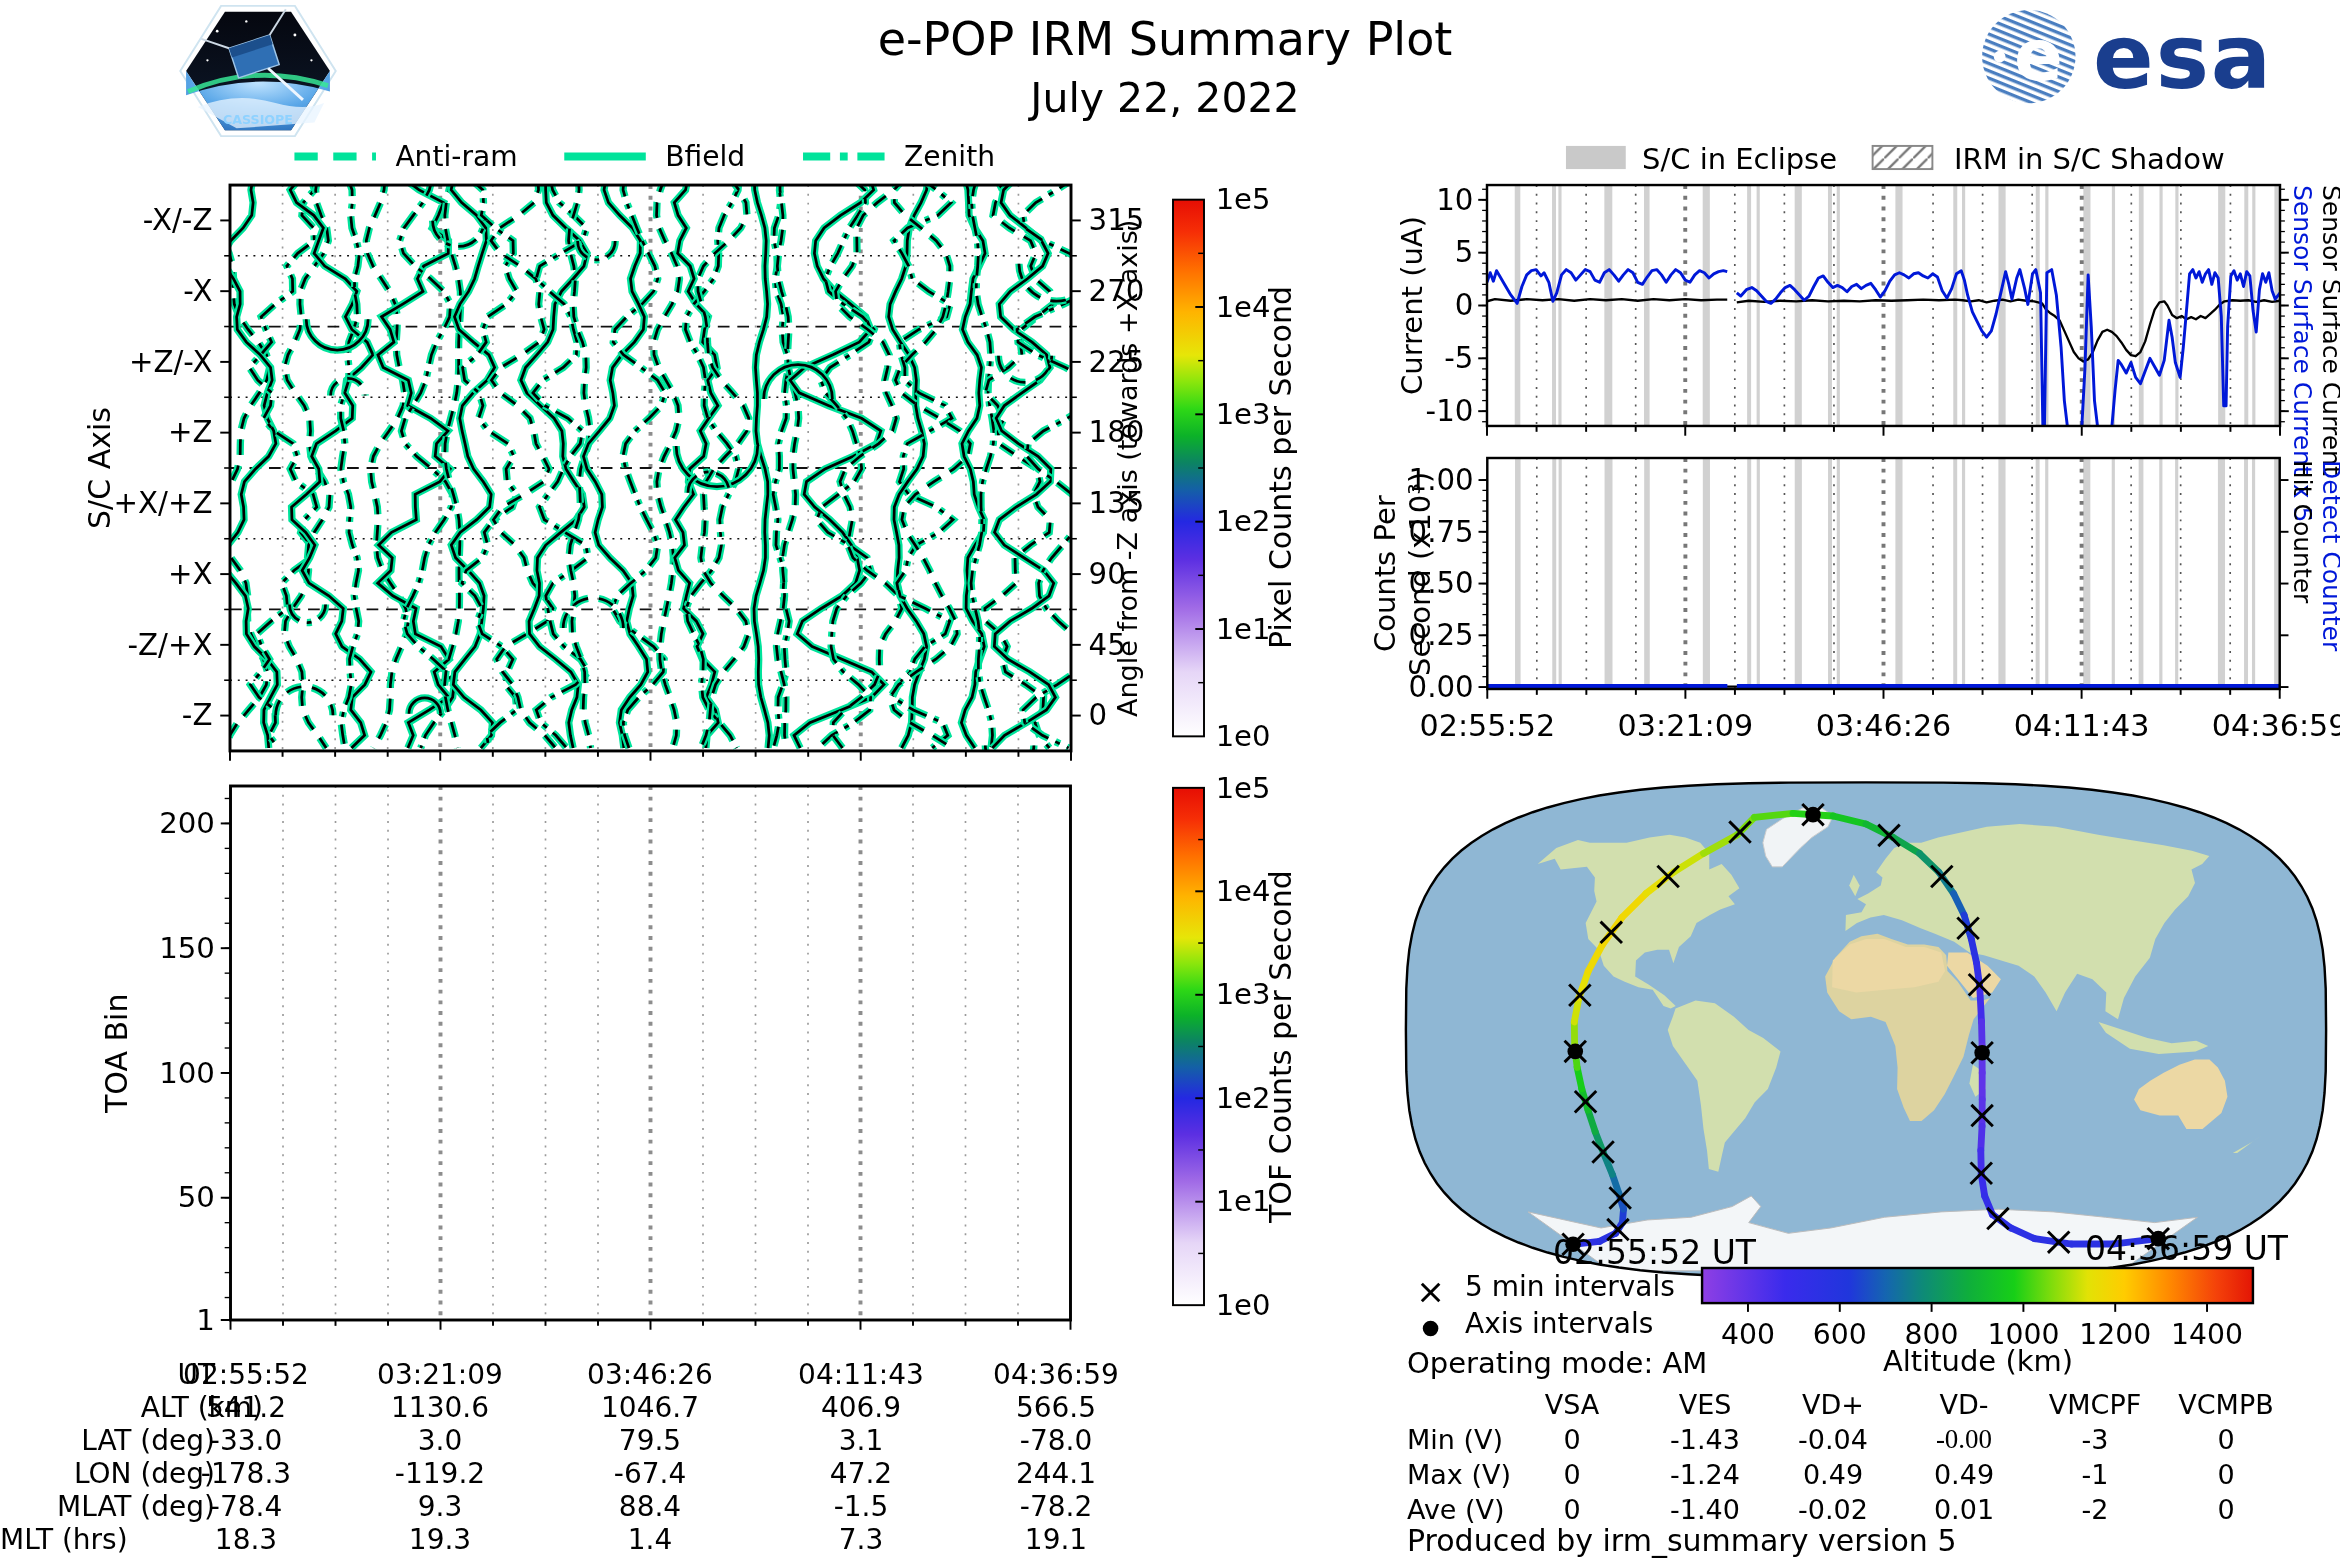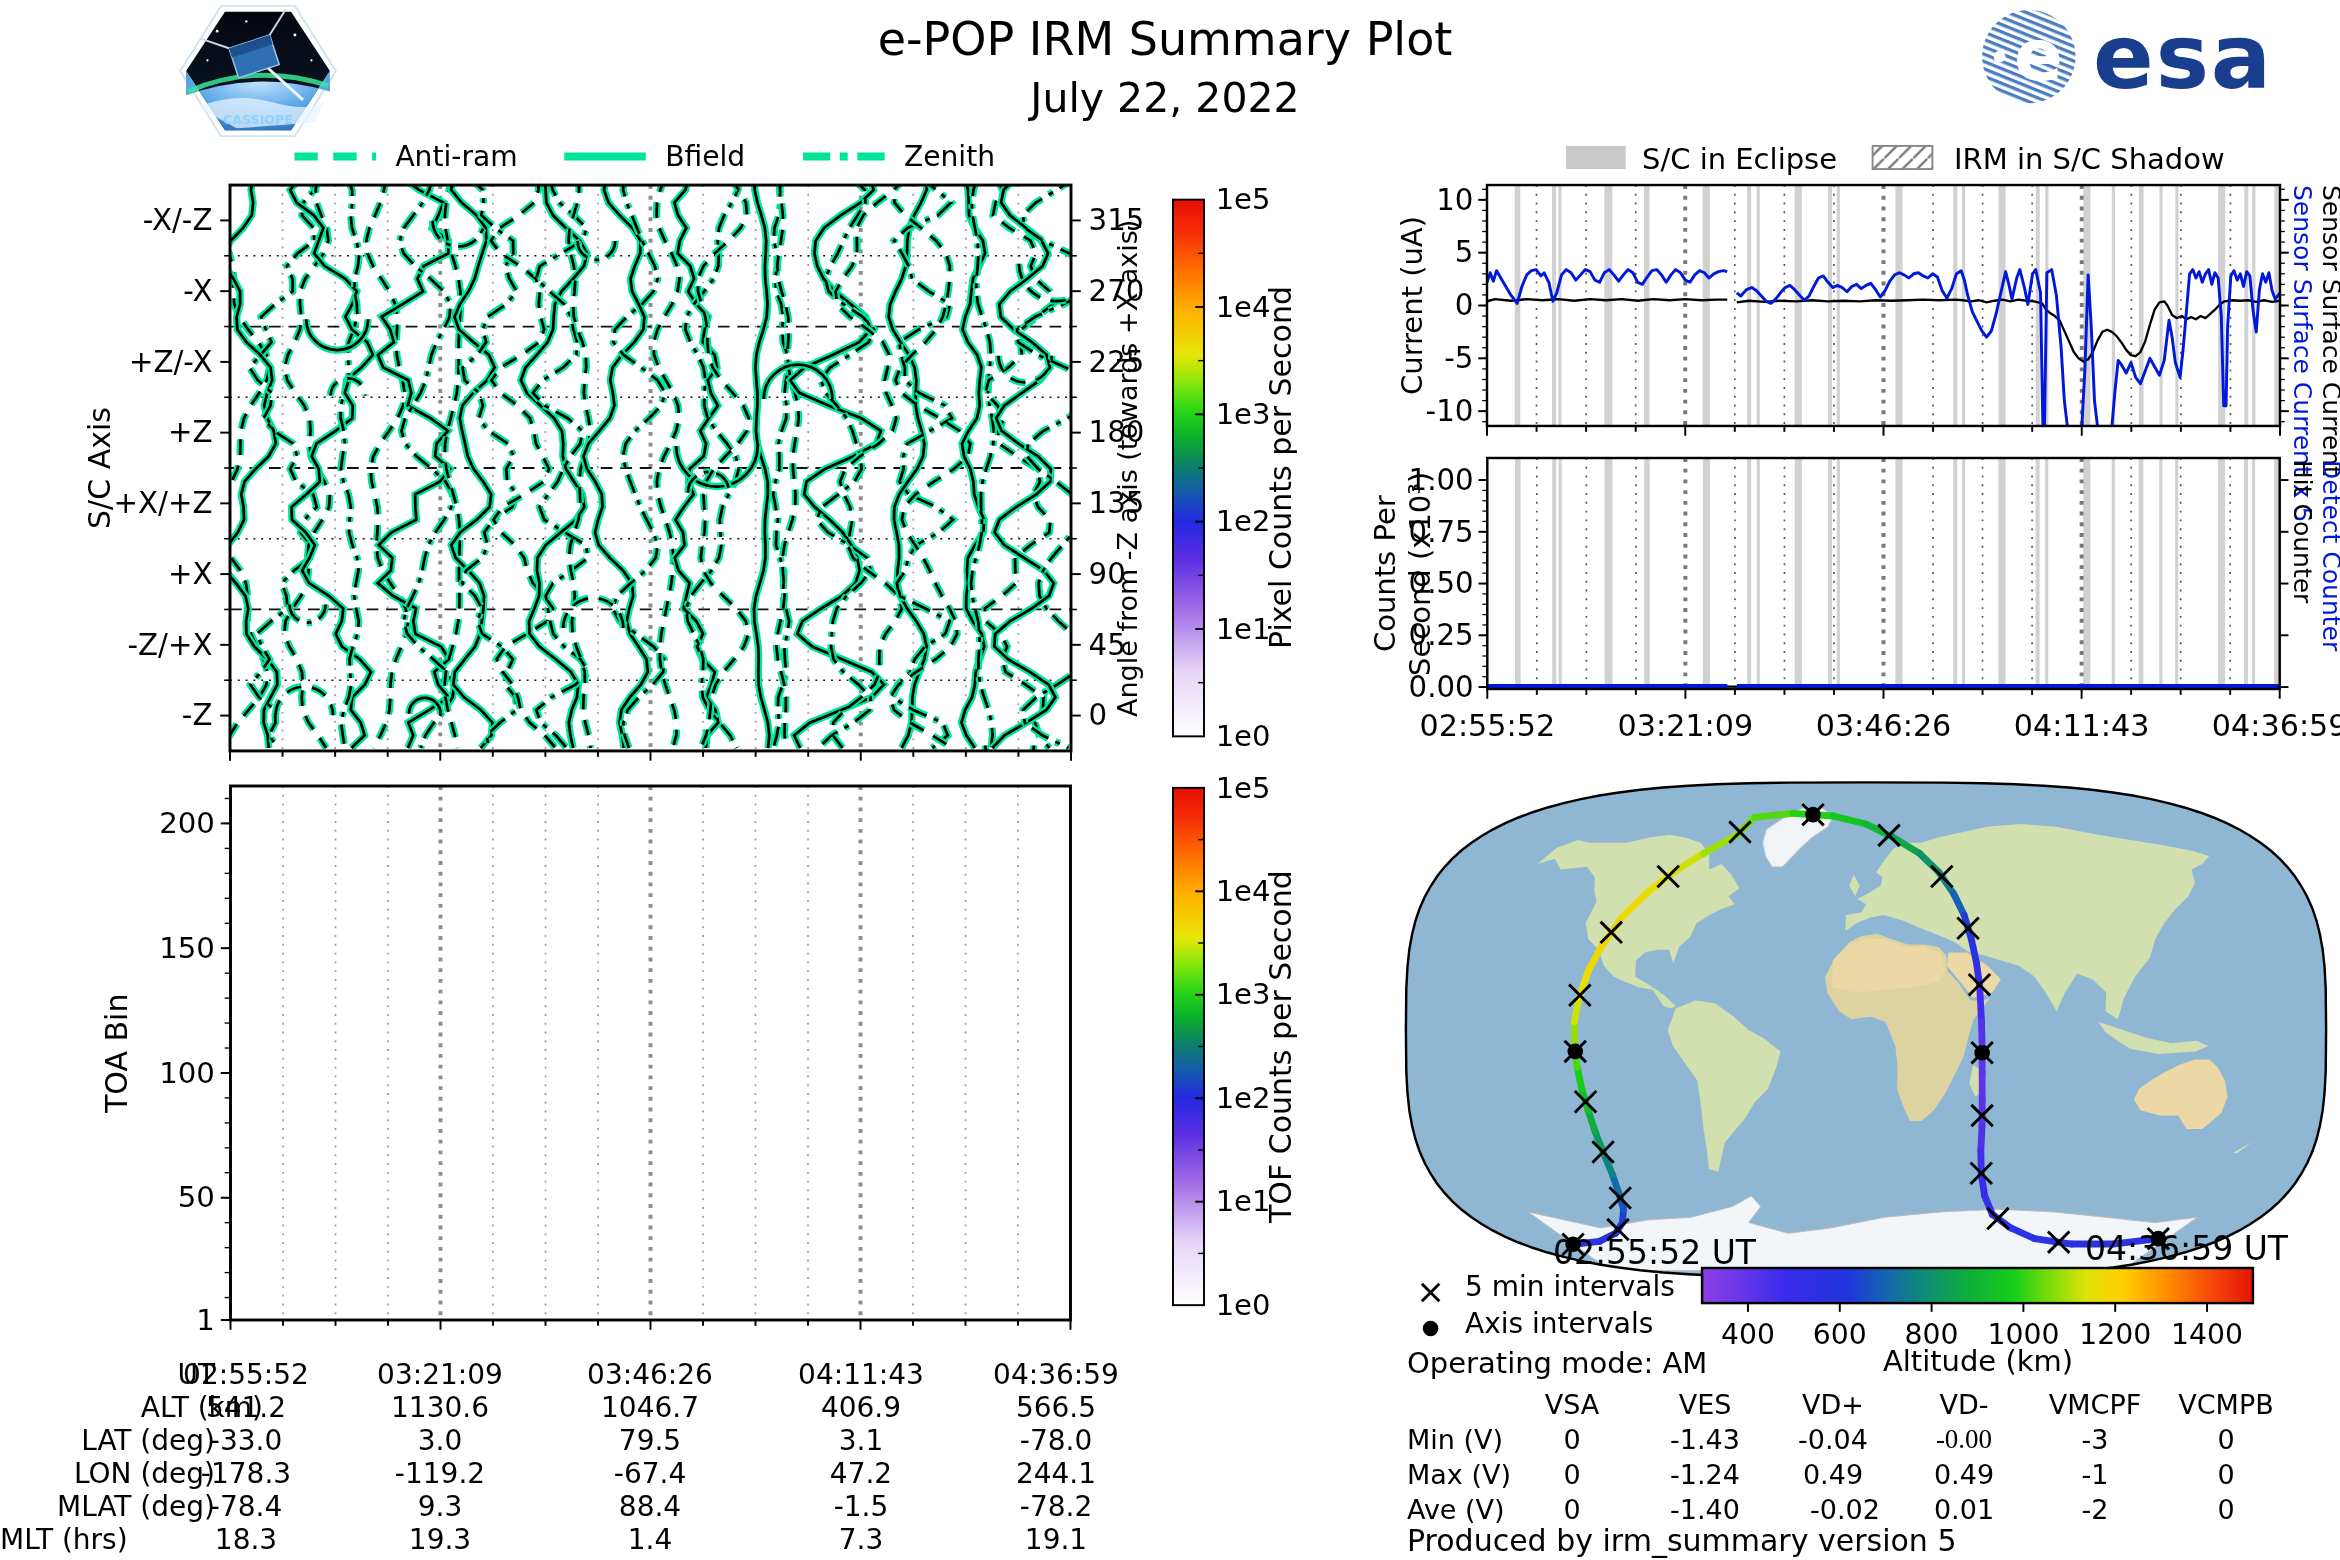--- a/index.html
+++ b/index.html
@@ -897,17 +897,17 @@
 <div class="lbl " style="left: 1407px; top: 1459px; font-size: 27px;">Max (V)</div>
 <div class="lbl c" style="left: 1572px; top: 1459px; font-size: 27px;">0</div>
 <div class="lbl c" style="left: 1705px; top: 1459px; font-size: 27px;">-1.24</div>
 <div class="lbl c" style="left: 1833px; top: 1459px; font-size: 27px;">0.49</div>
 <div class="lbl c" style="left: 1964px; top: 1459px; font-size: 27px;">0.49</div>
 <div class="lbl c" style="left: 2095px; top: 1459px; font-size: 27px;">-1</div>
 <div class="lbl c" style="left: 2226px; top: 1459px; font-size: 27px;">0</div>
 <div class="lbl " style="left: 1407px; top: 1494px; font-size: 27px;">Ave (V)</div>
 <div class="lbl c" style="left: 1572px; top: 1494px; font-size: 27px;">0</div>
 <div class="lbl c" style="left: 1705px; top: 1494px; font-size: 27px;">-1.40</div>
-<div class="lbl c" style="left: 1833px; top: 1494px; font-size: 27px; margin-left: 12px;">-0.02</div>
+<div class="lbl c" style="left: 1833px; top: 1494px; font-size: 27px;">-0.02</div>
 <div class="lbl c" style="left: 1964px; top: 1494px; font-size: 27px;">0.01</div>
 <div class="lbl c" style="left: 2095px; top: 1494px; font-size: 27px;">-2</div>
 <div class="lbl c" style="left: 2226px; top: 1494px; font-size: 27px;">0</div>
 
 
 </body></html>

